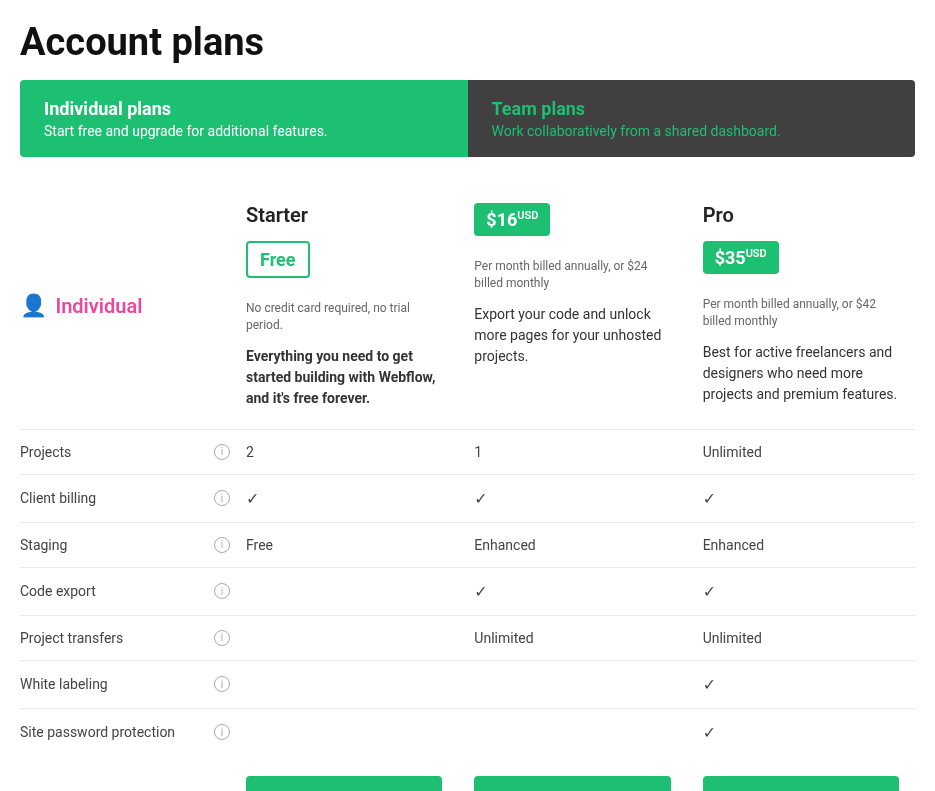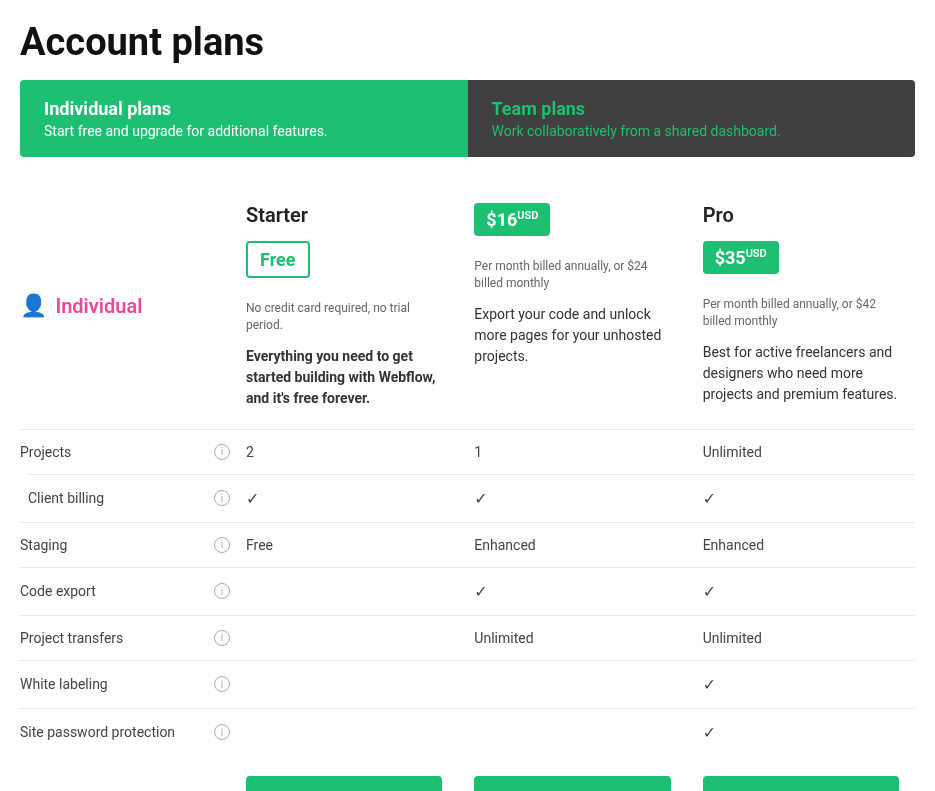--- a/index.html
+++ b/index.html
@@ -264,21 +264,21 @@
     <div class="plan-description">Best for active freelancers and designers who need more projects and premium features.</div>
   </div>
 
   <div class="feature-label-cell" style="border-top: 1px solid rgb(232, 232, 232); padding: 14px 0px; font-size: 14px; color: rgb(68, 68, 68); display: flex; align-items: center; gap: 6px;">
       <span>Projects</span>
       <span class="info-icon">i</span>
     </div>
     <div class="feature-value-cell" style="border-top: 1px solid rgb(232, 232, 232); padding: 14px 16px; font-size: 14px; color: rgb(68, 68, 68); display: flex; align-items: center;">2</div>
     <div class="feature-value-cell" style="border-top: 1px solid rgb(232, 232, 232); padding: 14px 16px; font-size: 14px; color: rgb(68, 68, 68); display: flex; align-items: center;">1</div>
     <div class="feature-value-cell" style="border-top: 1px solid rgb(232, 232, 232); padding: 14px 16px; font-size: 14px; color: rgb(68, 68, 68); display: flex; align-items: center;">Unlimited</div>
-    <div class="feature-label-cell" style="border-top: 1px solid rgb(232, 232, 232); padding: 8px 0px; font-size: 14px; color: rgb(68, 68, 68); display: flex; align-items: center; gap: 6px; margin-left: 8px;">
+    <div class="feature-label-cell" style="border-top: 1px solid rgb(232, 232, 232); padding: 8px 0px; font-size: 14px; color: rgb(68, 68, 68); display: flex; align-items: center; gap: 6px;">
       <span>Client billing</span>
       <span class="info-icon">i</span>
     </div>
     <div class="feature-value-cell" style="border-top: 1px solid rgb(232, 232, 232); padding: 14px 16px; font-size: 14px; color: rgb(68, 68, 68); display: flex; align-items: center;">
       <span class="checkmark">✓</span>
     </div>
     <div class="feature-value-cell" style="border-top: 1px solid rgb(232, 232, 232); padding: 14px 16px; font-size: 14px; color: rgb(68, 68, 68); display: flex; align-items: center;">
       <span class="checkmark">✓</span>
     </div>
     <div class="feature-value-cell" style="border-top: 1px solid rgb(232, 232, 232); padding: 14px 16px; font-size: 14px; color: rgb(68, 68, 68); display: flex; align-items: center;">

